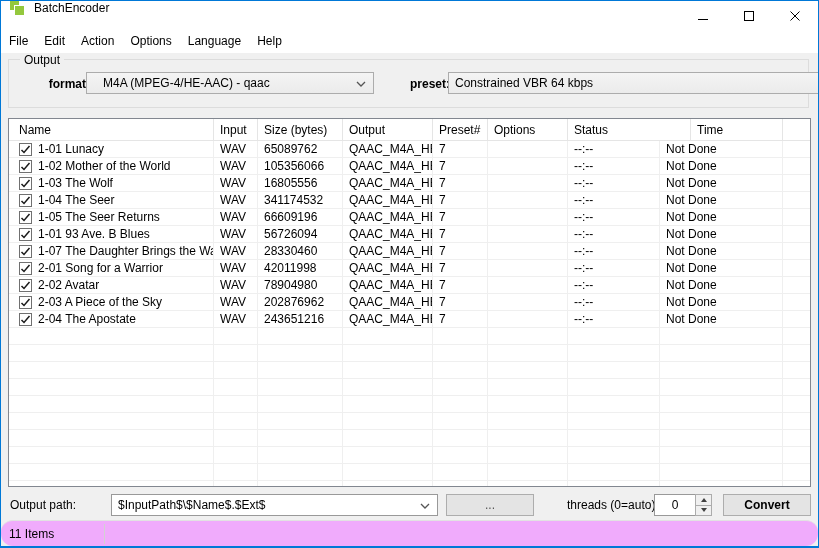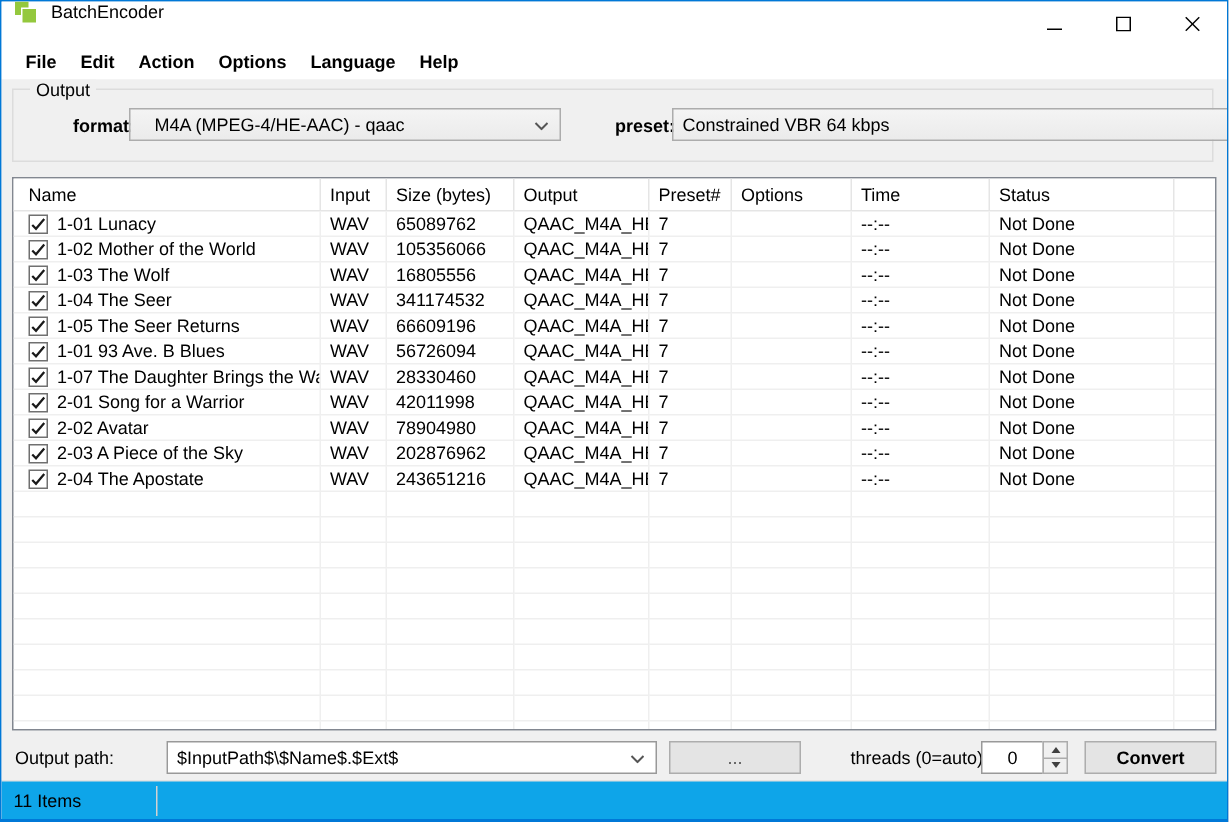--- a/index.html
+++ b/index.html
@@ -15,21 +15,21 @@
   .app-icon { position:relative; width:16px; height:16px; margin-left:9px; }
   .app-icon .sq1 { position:absolute; left:0; top:0; width:9px; height:9px; background:#94c83d; }
   .app-icon .sq2 { position:absolute; left:5px; top:5px; width:9px; height:9px; background:#94c83d;
                    box-shadow:0 0 0 1px #ffffff; }
   .title-text { margin-left:8px; font-size:12px; }
   .caption-group { position:absolute; right:0; top:0; height:29px; display:flex; }
   .cap-btn { width:46px; height:29px; display:flex; align-items:center; justify-content:center; }
 
   
   .menubar { position:absolute; left:0; top:29px; width:817px; height:23px; background:#fff;
-             display:flex; align-items:center; padding-left:8px;font-weight:bold; }
+             display:flex; align-items:center; padding-left:0; }
   .menu-item { padding:0 8px; height:23px; line-height:23px; }
 
   
   .body { position:absolute; left:0; top:52px; width:817px; height:467px; background:#f0f0f0; }
 
   
   .groupbox { position:absolute; left:7px; top:6px; width:801px; height:49px;
               border:1px solid #dcdcdc; }
   .groupbox-label { position:absolute; left:11px; top:-7px; background:#f0f0f0; padding:0 4px; }
   .fmt-label  { position:absolute; left:6px;  top:17px; width:75px; text-align:right; font-weight:bold; }
@@ -77,22 +77,22 @@
   .spin-up, .spin-down { flex:1; background:#f0f0f0; border:1px solid #acacac;
                display:flex; align-items:center; justify-content:center; }
   .spin-down { border-top:none; }
   .tri-up   { width:0; height:0; border-left:3px solid transparent; border-right:3px solid transparent;
               border-bottom:4px solid #404040; }
   .tri-down { width:0; height:0; border-left:3px solid transparent; border-right:3px solid transparent;
               border-top:4px solid #404040; }
   .btn-convert { left:722px; top:1px; width:88px; font-weight:bold; }
 
   
-  .statusbar { position:absolute; left:0; top:519px; width:817px; height:26px; background:#0ea5e9;
-               border-top:1px solid #e2e2e2; }
+  .statusbar { position:absolute; left:0; top:519px; width:817px; height:26px; background:#f0abfc;
+               border-top:1px solid #e2e2e2;border-radius:12px; }
   .sb-text { position:absolute; left:8px; top:6px; }
   .sb-sep  { position:absolute; left:103px; top:3px; width:1px; height:20px; background:#d2d2d2; }
 </style>
 </head>
 <body>
 
 <div class="window">
 
   <div class="titlebar">
     <span class="app-icon">
@@ -150,22 +150,22 @@
     </div>
 
     <div class="listview">
       <div class="lv-header">
         <div class="hcell c-name">Name</div>
         <div class="hcell c-input">Input</div>
         <div class="hcell c-size">Size (bytes)</div>
         <div class="hcell c-output">Output</div>
         <div class="hcell c-preset">Preset#</div>
         <div class="hcell c-options">Options</div>
+        <div class="hcell c-status">Status</div>
         <div class="hcell c-time">Time</div>
-        <div class="hcell c-status">Status</div>
         <div class="hcell c-fill"></div>
       </div>
       <div class="lv-body">
           <div class="lv-row">
             <div class="cell c-name">
               <span class="cb">
                 <svg width="11" height="11" viewBox="0 0 11 11">
                   <polyline points="1.5,6 4,8.5 9.5,2" fill="none" stroke="#1a1a1a" stroke-width="1.5"></polyline>
                 </svg>
               </span>

